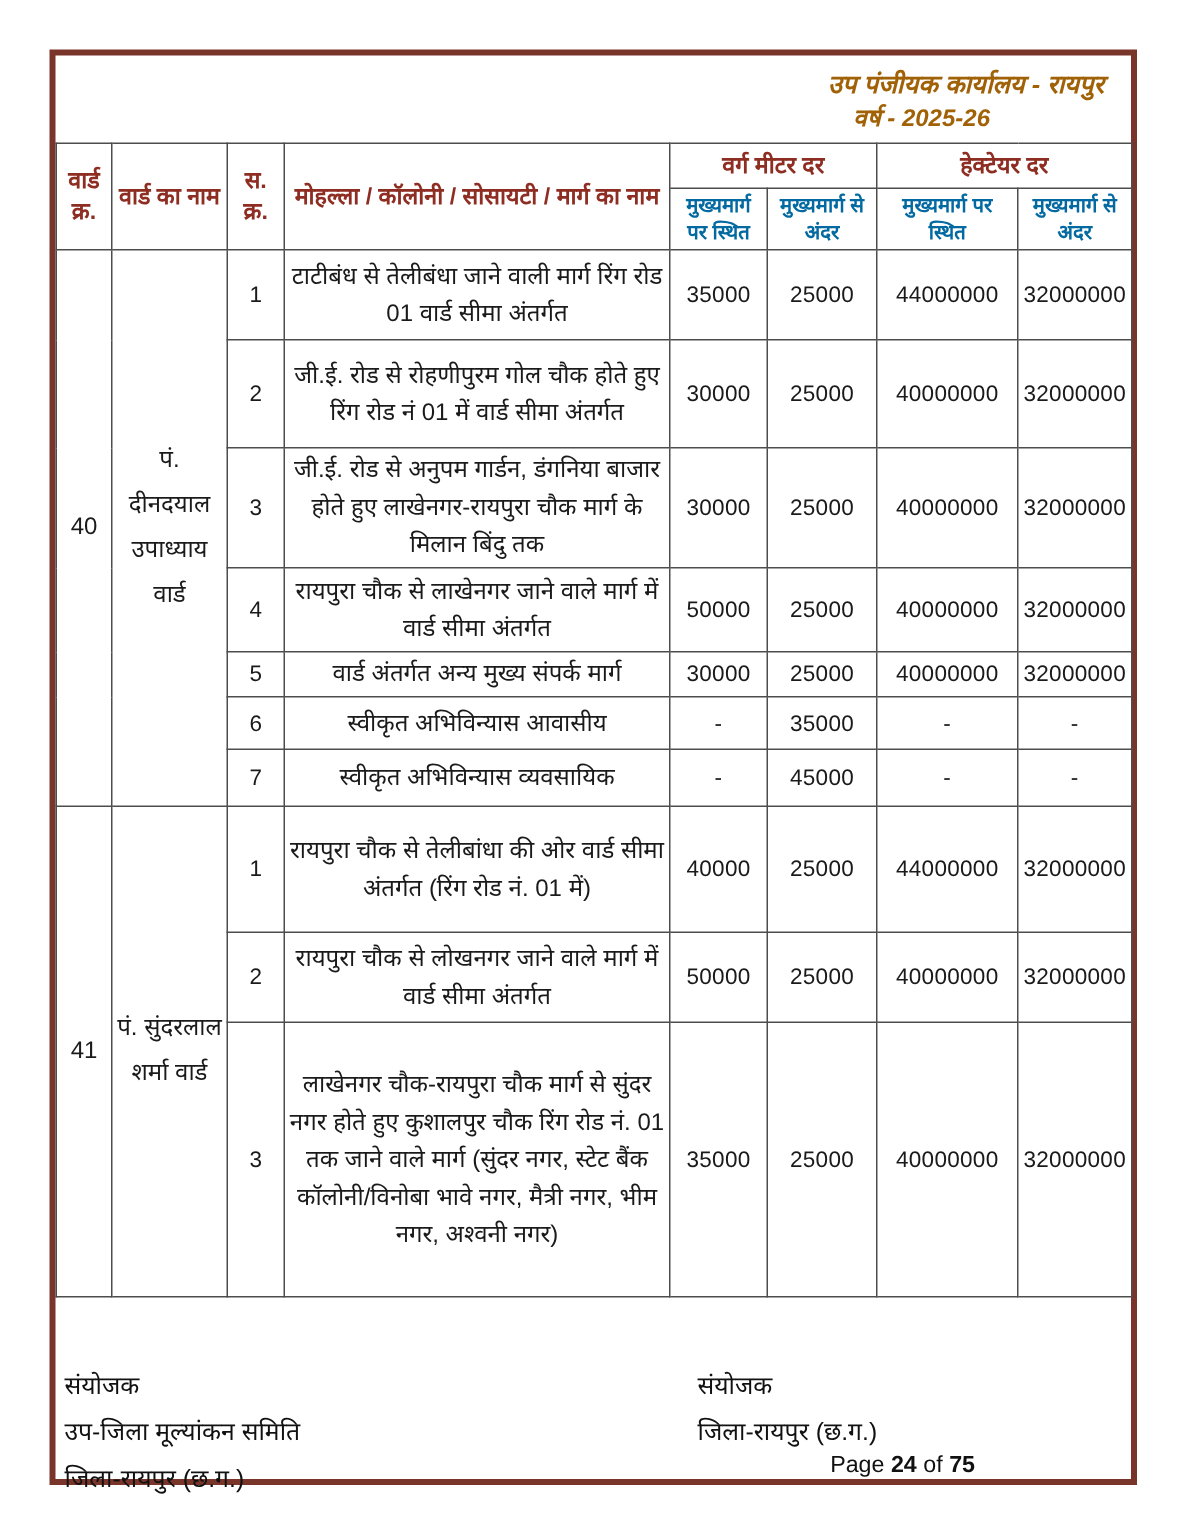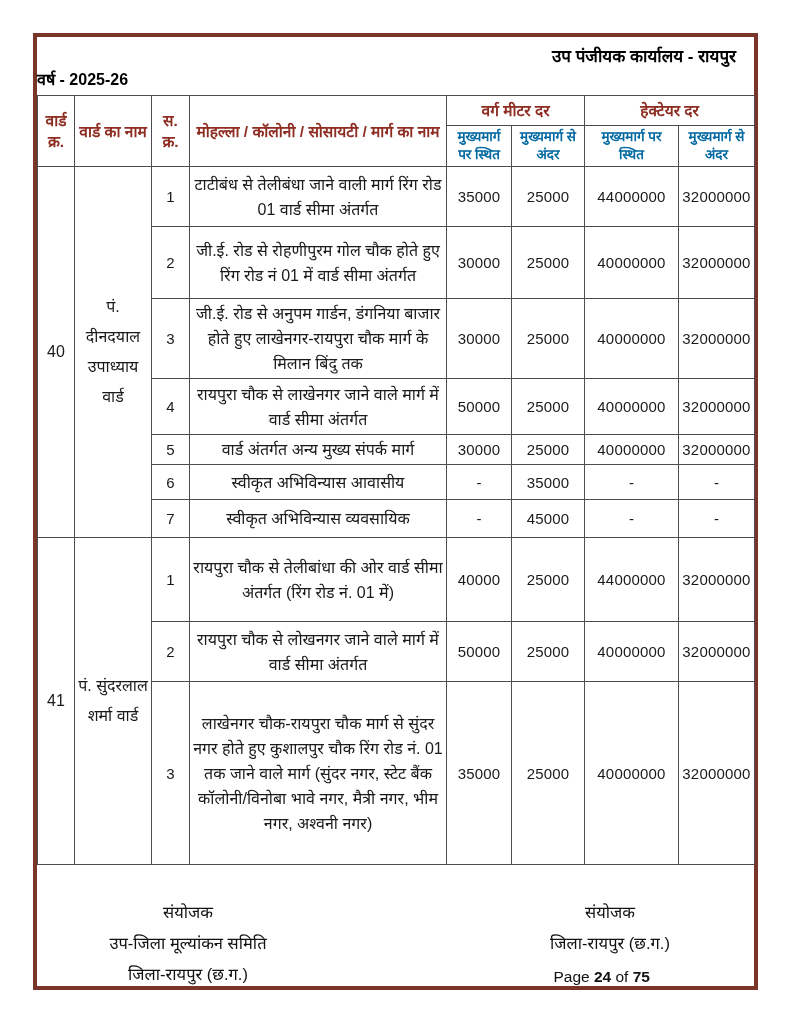--- a/index.html
+++ b/index.html
@@ -12,31 +12,33 @@
   .page-frame {
     position: absolute;
     left: 33px; top: 33px;
     width: 725px; height: 957px;
     border: 4px solid #7a352b;
     background: #ffffff;
   }
   .doc-header {
     height: 58px;
     padding-top: 8px;
-    color: #000000;
+    color: #a16207;
     font-weight: 600;
+    font-style: italic;
   }
   .doc-header .office-line {
     text-align: right;
     padding-right: 18px;
     font-size: 17px;
     line-height: 24px;
   }
   .doc-header .year-line {
-    text-align: left;
+    text-align: right;
+    padding-right: 94px;
     font-size: 16px;
     line-height: 22px;
   }
   table.rates {
     border-collapse: collapse;
     table-layout: fixed;
     width: 717px;
   }
   table.rates td, table.rates th {
     border: 1px solid #4d4d4d;
@@ -83,23 +85,23 @@
     letter-spacing: 0.2px;
   }
   .footer-area {
     position: relative;
     height: 125px;
     font-size: 16.5px;
     color: #111111;
   }
   .sig-block {
     position: absolute;
-    top: 32px;
+    top: 44px;
     width: 290px;
-    text-align: center;
+    text-align: left;
     line-height: 31px;
   }
   .sig-block.left  { left: 6px; }
   .sig-block.right { left: 428px; }
   .page-indicator {
     position: absolute;
     right: 104px; bottom: 4px;
     font-size: 15.5px;
     color: #111111;
   }

